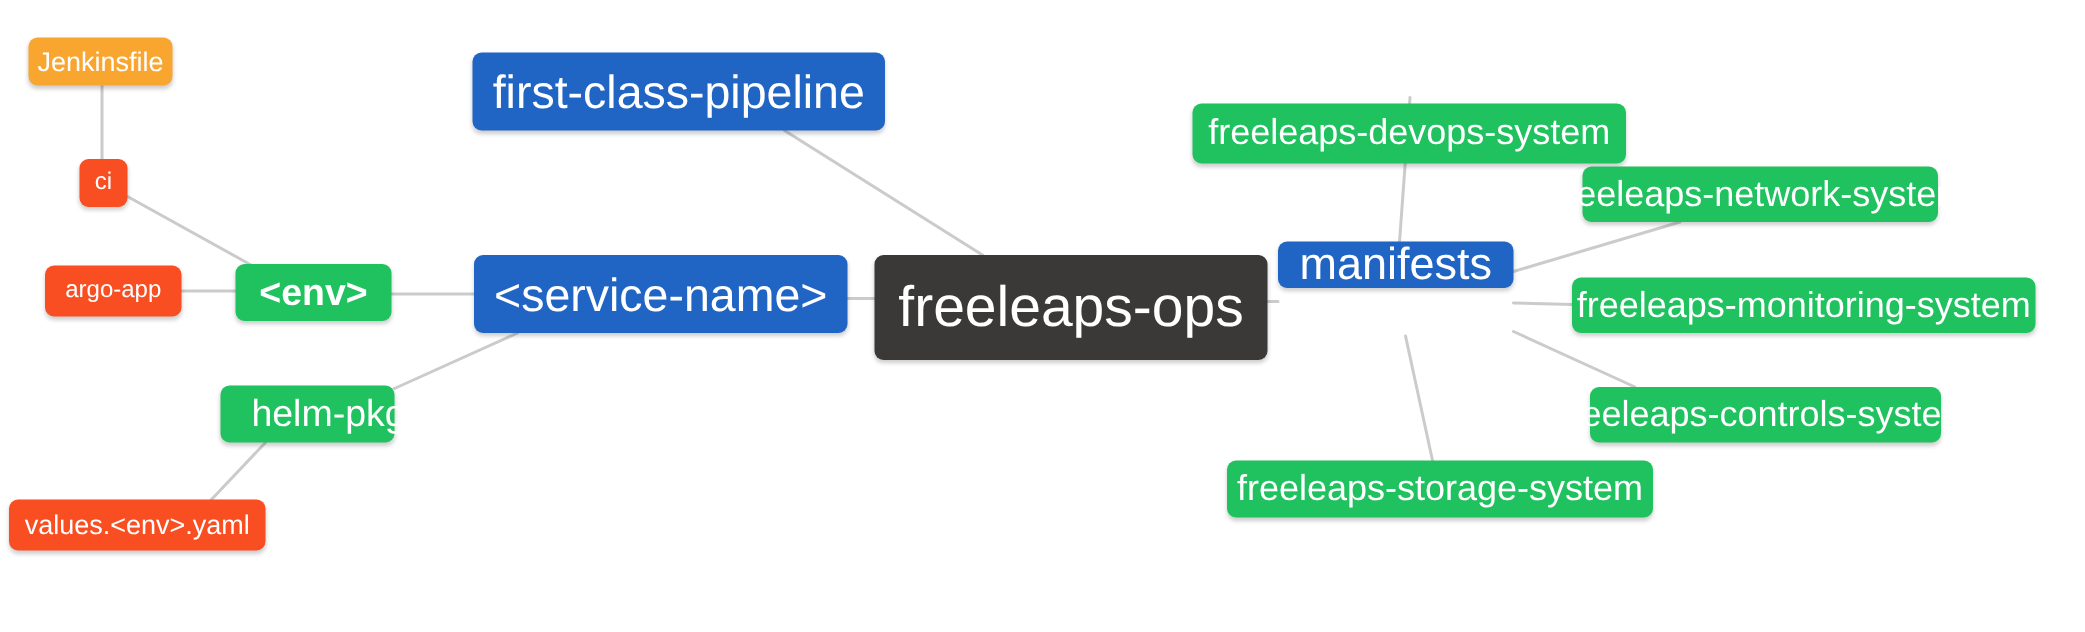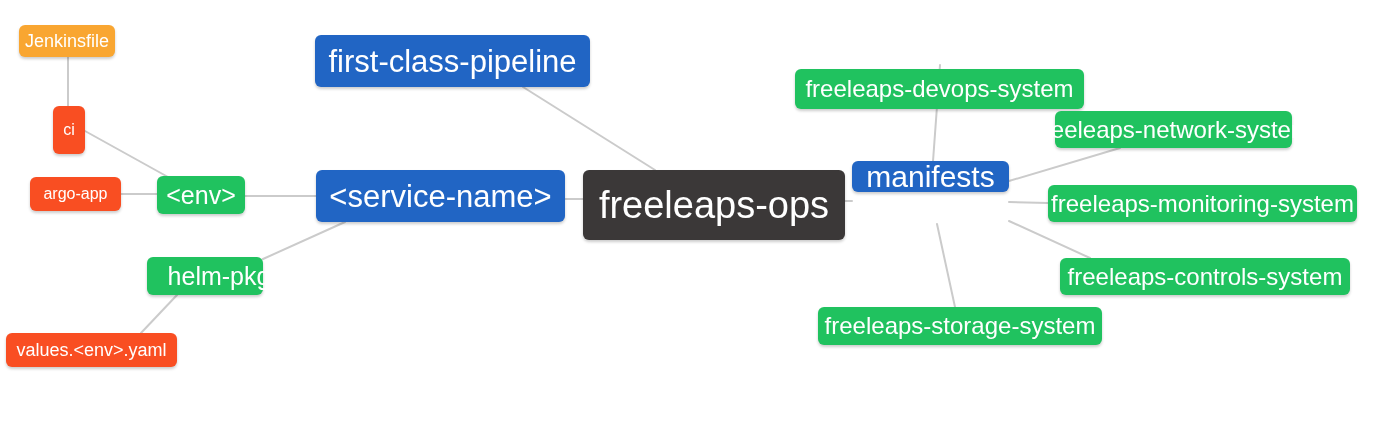--- a/index.html
+++ b/index.html
@@ -52,25 +52,25 @@
       <line x1="1009" y1="181" x2="1120" y2="148" stroke="#cbcbcb" stroke-width="2" stroke-linecap="round"></line>
       <line x1="1009" y1="202" x2="1048" y2="203" stroke="#cbcbcb" stroke-width="2" stroke-linecap="round"></line>
       <line x1="1009" y1="221" x2="1090" y2="258" stroke="#cbcbcb" stroke-width="2" stroke-linecap="round"></line>
       <line x1="937" y1="224" x2="955" y2="307" stroke="#cbcbcb" stroke-width="2" stroke-linecap="round"></line>
     </svg>
   <div>
       <div class="node" style="left: 583px; top: 170px; width: 262px; height: 70px; font-size: 38px; background: rgb(59, 56, 56);">freeleaps-ops</div>
       <div class="node" style="left: 315px; top: 35px; width: 275px; height: 52px; font-size: 31px; background: rgb(33, 101, 196);">first-class-pipeline</div>
       <div class="node" style="left: 316px; top: 170px; width: 249px; height: 52px; font-size: 31px; background: rgb(33, 101, 196);">&lt;service-name&gt;</div>
       <div class="node" style="left: 852px; top: 161px; width: 157px; height: 31px; font-size: 30px; background: rgb(33, 101, 196);">manifests</div>
-      <div class="node" style="left: 157px; top: 176px; width: 88px; height: 38px; font-size: 25px; background: rgb(32, 194, 95);">&lt;env&gt;</div>
+      <div class="node" style="left: 157px; top: 176px; width: 104px; height: 38px; font-size: 25px; background: rgb(32, 194, 95); font-weight: bold;">&lt;env&gt;</div>
       <div class="node" style="left: 147px; top: 257px; width: 116px; height: 38px; font-size: 25px; background: rgb(32, 194, 95); padding-left: 28px;">helm-pkg</div>
-      <div class="node" style="left: 53px; top: 106px; width: 32px; height: 48px; font-size: 16px; background: rgb(249, 78, 34);">ci</div>
+      <div class="node" style="left: 53px; top: 106px; width: 32px; height: 32px; font-size: 16px; background: rgb(249, 78, 34);">ci</div>
       <div class="node" style="left: 30px; top: 177px; width: 91px; height: 34px; font-size: 16px; background: rgb(249, 78, 34);">argo-app</div>
       <div class="node" style="left: 6px; top: 333px; width: 171px; height: 34px; font-size: 18px; background: rgb(249, 78, 34);">values.&lt;env&gt;.yaml</div>
       <div class="node" style="left: 19px; top: 25px; width: 96px; height: 32px; font-size: 18px; background: rgb(249, 166, 49);">Jenkinsfile</div>
       <div class="node" style="left: 795px; top: 29px; width: 289px; height: 40px; font-size: 24px; background: rgb(32, 194, 95); margin-top: 40px;">freeleaps-devops-system</div>
       <div class="node" style="left: 1055px; top: 111px; width: 237px; height: 37px; font-size: 24px; background: rgb(32, 194, 95);">freeleaps-network-system</div>
       <div class="node" style="left: 1048px; top: 185px; width: 309px; height: 37px; font-size: 24px; background: rgb(32, 194, 95);">freeleaps-monitoring-system</div>
-      <div class="node" style="left: 1060px; top: 258px; width: 290px; height: 37px; font-size: 24px; background: rgb(32, 194, 95);">freeleaps-controls-system</div>
+      <div class="node" style="left: 1060px; top: 258px; width: 234px; height: 37px; font-size: 24px; background: rgb(32, 194, 95);">freeleaps-controls-system</div>
       <div class="node" style="left: 818px; top: 307px; width: 284px; height: 38px; font-size: 24px; background: rgb(32, 194, 95);">freeleaps-storage-system</div>
     </div>
 </div>
 
 </body></html>

